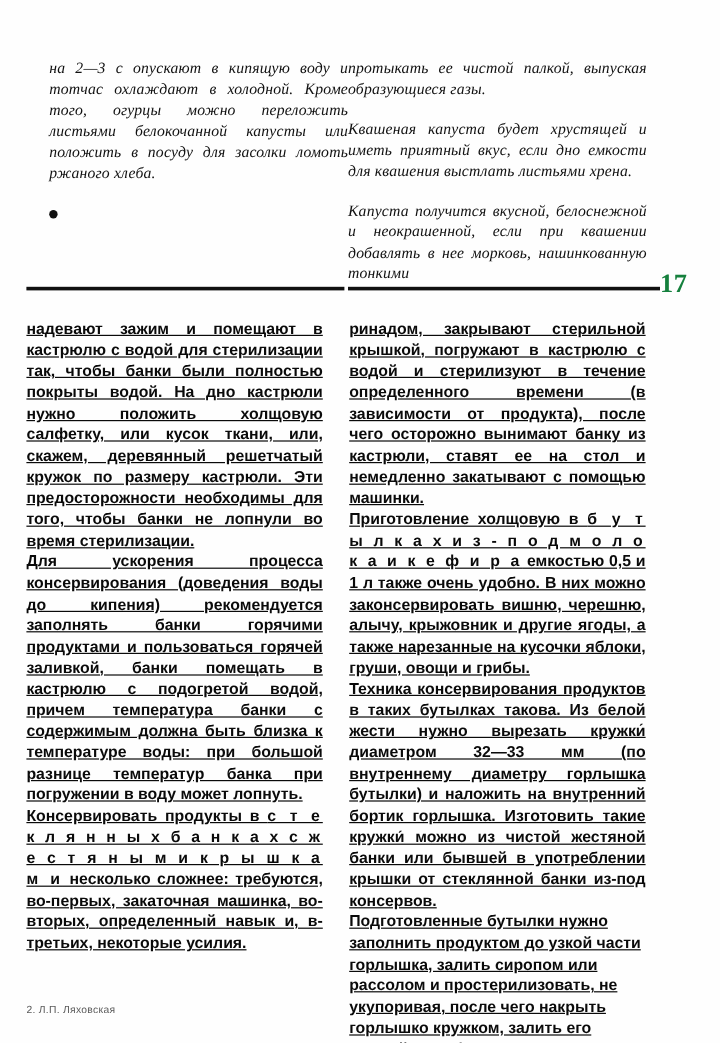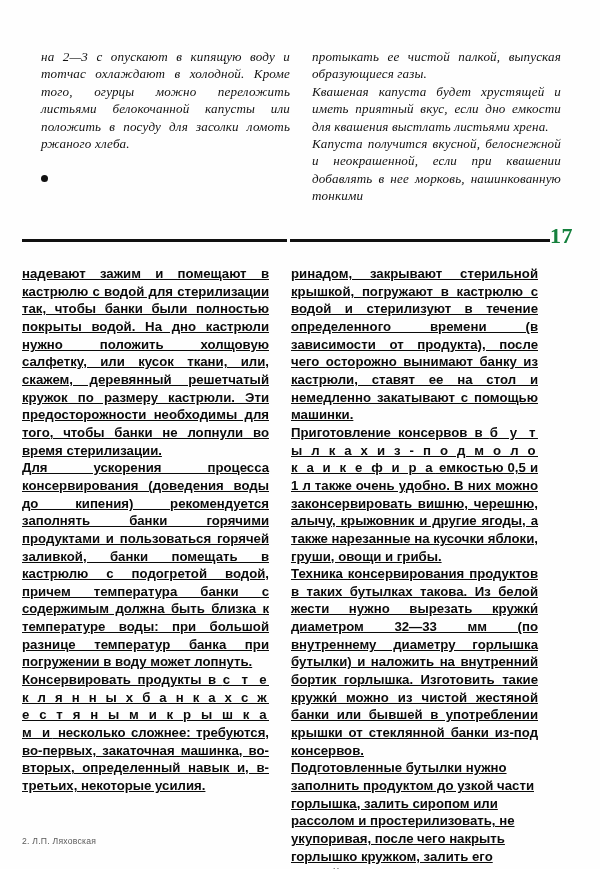--- a/index.html
+++ b/index.html
@@ -24,41 +24,40 @@
     background: #fefefe;
   }
 
   
   .top-section {
     position: absolute;
     left: 41px;
     top: 48px;
     width: 520px;
     display: flex;
-    gap: 22px;
   }
   .top-col {
     width: 249px;
   }
   .top-col p {
     margin: 0;
     font-family: "Liberation Serif", "DejaVu Serif", serif;
     font-style: italic;
     font-size: 13.1px;
     line-height: 17.4px;
     text-align: justify;
     text-justify: inter-word;
     letter-spacing: 0.15px;
     color: #111111;
   }
   .top-col p.nojust {
     text-align: left;
   }
   .top-col p + p {
-    margin-top: 0px;
+    margin-top: 16px;
   }
   .bullet-para {
     margin-top: 17px !important;
     position: relative;
     padding-left: 16px;
   }
   .bullet-dot {
     position: absolute;
     left: 0;
     top: 5.5px;
@@ -191,21 +190,21 @@
 
     <div class="body-col">
       <p>надевают зажим и помещают в кастрюлю с водой для стерилизации так, чтобы банки были полностью покрыты водой. На дно кастрюли нужно положить холщовую салфетку, или кусок ткани, или, скажем, деревянный решетчатый кружок по размеру кастрюли. Эти предосторожности необходимы для того, чтобы банки не лопнули во время стерилизации.</p>
       <p>Для ускорения процесса консервирования (доведения воды до кипения) рекомендуется заполнять банки горячими продуктами и пользоваться горячей заливкой, банки помещать в кастрюлю с подогретой водой, причем температура банки с содержимым должна быть близка к температуре воды: при большой разнице температур банка при погружении в воду может лопнуть.</p>
       <p><span>Консервировать продукты в </span><span class="spaced">с т е к л я н н ы х   б а н к а х   с   ж е с т я н ы м и   к р ы ш к а м и</span><span> несколько сложнее: требуются, во-первых, закаточная машинка, во-вторых, определенный навык и, в-третьих, некоторые усилия.</span></p>
 
     </div>
 
     <div class="body-col">
       <p>ринадом, закрывают стерильной крышкой, погружают в кастрюлю с водой и стерилизуют в течение определенного времени (в зависимости от продукта), после чего осторожно вынимают банку из кастрюли, ставят ее на стол и немедленно закатывают с помощью машинки.</p>
-      <p><span>Приготовление консервов в </span><span class="spaced">б у т ы л к а х   и з - п о д   м о л о к а   и   к е ф и р а</span><span> емкостью 0,5 и 1 л также очень удобно. В них можно законсервировать вишню, черешню, алычу, крыжовник и другие ягоды, а также нарезанные на кусочки яблоки, груши, овощи и грибы.</span></p>
+      <p><span>Приготовление холщовую в </span><span class="spaced">б у т ы л к а х   и з - п о д   м о л о к а   и   к е ф и р а</span><span> емкостью 0,5 и 1 л также очень удобно. В них можно законсервировать вишню, черешню, алычу, крыжовник и другие ягоды, а также нарезанные на кусочки яблоки, груши, овощи и грибы.</span></p>
       <p>Техника консервирования продуктов в таких бутылках такова. Из белой жести нужно вырезать кружки́ диаметром 32—33 мм (по внутреннему диаметру горлышка бутылки) и наложить на внутренний бортик горлышка. Изготовить такие кружки́ можно из чистой жестяной банки или бывшей в употреблении крышки от стеклянной банки из-под консервов.</p>
       <p class="last-left">Подготовленные бутылки нужно заполнить продуктом до узкой части горлышка, залить сиропом или рассолом и простерилизовать, не укупоривая, после чего накрыть горлышко кружком, залить его смолой, парафином или сургучом. Под жестяной кружок рекомендуется подложить такого же диаметра кружок из ватмана или плотной чертежной</p>
     </div>
 
   </div>
 
   <div class="footer">2. Л.П. Ляховская</div>
 
   <div class="scan-edge"></div>
 </div>

